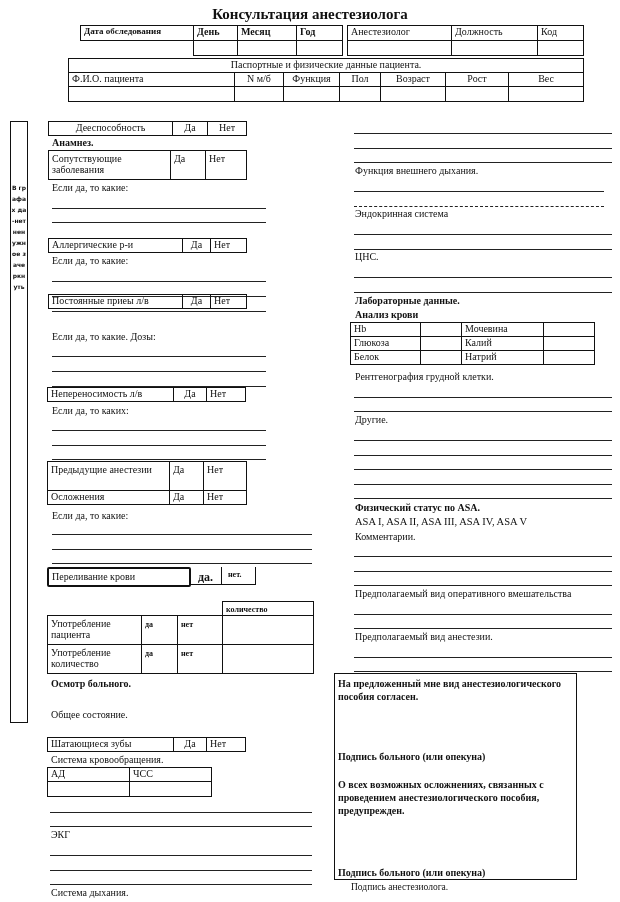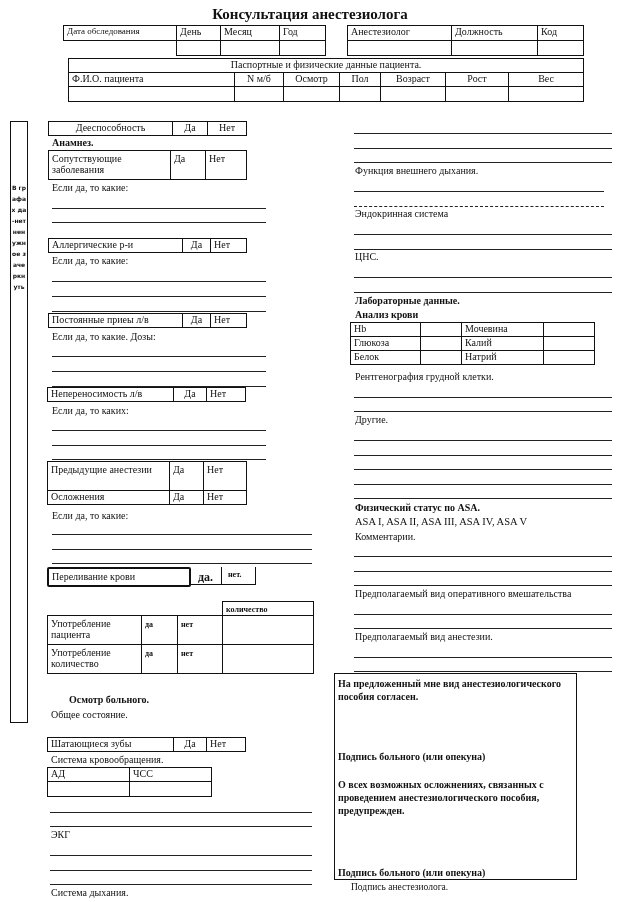--- a/index.html
+++ b/index.html
@@ -17,21 +17,21 @@
   .sidebar { position: absolute; left: 10px; top: 121px; width: 16px; height: 600px; border: 1px solid #111; }
   .vtext { position: absolute; left: 0; width: 16px; top: 60px; font-family: "DejaVu Sans", sans-serif; font-size: 6px; font-weight: bold; line-height: 11px; text-align: center; word-break: break-all; }
   .consent { position: absolute; left: 334px; top: 673px; width: 241px; height: 205px; border: 1.5px solid #111; font-family: "Liberation Serif", serif; font-size: 10px; }
   .consent div { position: absolute; left: 3px; right: 3px; font-weight: bold; line-height: 13px; }
 </style>
 </head>
 <body>
 
 <div class="abs title">Консультация анестезиолога</div>
 
-<table class="grid" style="left:63px; top:25px; width:262px;">
+<table class="grid" style="left:80px; top:25px; width:262px;font-weight:bold;">
   <colgroup>
       <col style="width:113px">
       <col style="width:44px">
       <col style="width:59px">
       <col style="width:46px">
     </colgroup>
   <tbody>
       <tr style="height:15px">
     <td style="font-size:9px">Дата обследования</td>
     <td>День</td>
@@ -77,21 +77,21 @@
       <col style="width:63px">
       <col style="width:75px">
   </colgroup>
   <tbody>
       <tr style="height:14px">
     <td colspan="7" class="c">Паспортные и физические данные пациента.</td>
   </tr>
   <tr style="height:14px">
     <td>Ф.И.О. пациента</td>
     <td class="c">N м/б</td>
-    <td class="c">Осмотр</td>
+    <td class="c">Функция</td>
     <td class="c">Пол</td>
     <td class="c">Возраст</td>
     <td class="c">Рост</td>
     <td class="c">Вес</td>
   </tr>
   <tr style="height:15px">
     <td></td>
     <td></td>
     <td></td>
     <td></td>
@@ -153,21 +153,21 @@
     <td class="c">Да</td>
     <td>Нет</td>
   </tr>
 </tbody>
   </table>
 <div class="lbl" style="left:52px; top:255px;">Если да, то какие:</div>
 <div class="line" style="left:52px; top:281px; width:214px;"></div>
 <div class="line" style="left:52px; top:296px; width:214px;"></div>
 <div class="line" style="left:52px; top:311px; width:214px;"></div>
 
-<table class="grid" style="left:48px; top:313px; width:198px;">
+<table class="grid" style="left:48px; top:294px; width:198px;">
   <colgroup>
       <col style="width:134px">
       <col style="width:28px">
       <col style="width:36px">
     </colgroup>
   <tbody>
       <tr style="height:14px">
     <td>Постоянные приеы л/в</td>
     <td class="c">Да</td>
     <td>Нет</td>
@@ -254,21 +254,21 @@
   </tr>
   <tr style="height:29px">
     <td class="wrap" style="padding-top:2px">Употребление количество</td>
     <td class="b" style="font-size:8px; padding-top:3px;">да</td>
     <td class="b" style="font-size:8px; padding-top:3px;">нет</td>
     <td></td>
   </tr>
 </tbody>
   </table>
 
-<div class="lbl b" style="left:51px; top:694px;margin-left:18px;">Осмотр больного.</div>
+<div class="lbl b" style="left:51px; top:678px;">Осмотр больного.</div>
 <div class="lbl" style="left:51px; top:709px;">Общее состояние.</div>
 
 <table class="grid" style="left:47px; top:737px; width:198px;">
   <colgroup>
       <col style="width:126px">
       <col style="width:33px">
       <col style="width:39px">
     </colgroup>
   <tbody>
       <tr style="height:14px">

